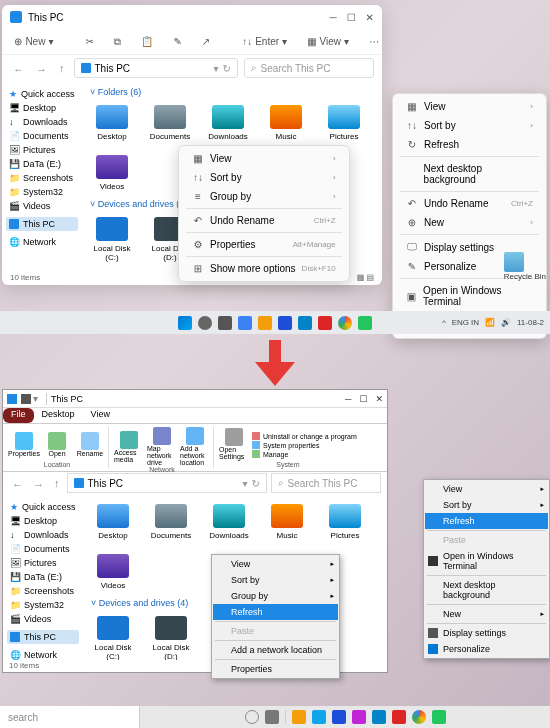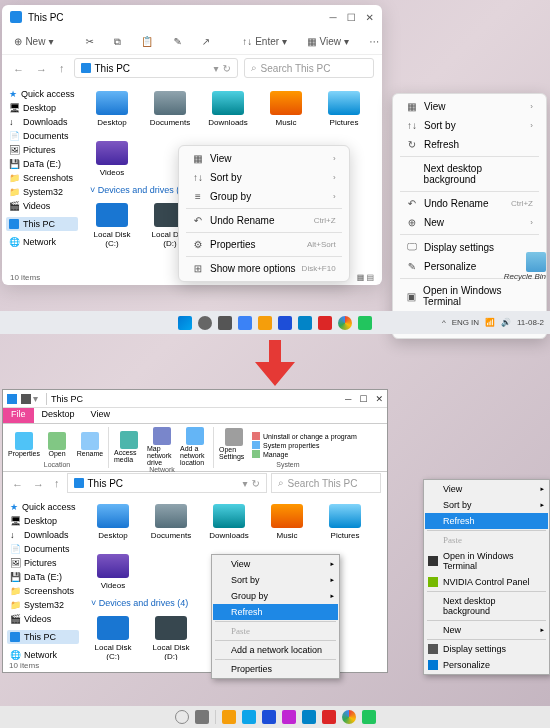--- a/index.html
+++ b/index.html
@@ -35,58 +35,58 @@
   
   .ctx11 { position: absolute; background: #fafafa; border: 1px solid #ddd; border-radius: 6px; box-shadow: 0 4px 16px rgba(0,0,0,0.2); padding: 3px; font-size: 10px; min-width: 140px; }
   .ctx11-item { display: flex; align-items: center; padding: 4px 10px; gap: 6px; }
   .ctx11-item.row2 { justify-content: space-between; }
   .ctx11-icon { width: 12px; display: inline-block; text-align: center; color: #555; }
   .ctx11-sep { height: 1px; background: #e0e0e0; margin: 2px 4px; }
   .ctx11-shortcut { color: #999; font-size: 8px; }
   .ctx11-arrow { color: #888; font-size: 8px; margin-left: auto; }
   
   
-  .recycle { position: absolute; top: 252px; right: 4px; display: flex; flex-direction: column; align-items: flex-end; font-size: 8px; color: #333; font-style: italic; }
+  .recycle { position: absolute; top: 252px; right: 4px; display: flex; flex-direction: column; align-items: flex-start; font-size: 8px; color: #333; }
   .recycle-icon { width: 20px; height: 20px; background: linear-gradient(#7cc5e6,#4a9fd4); border-radius: 2px; }
   
   
   .taskbar-top { position: absolute; top: 311px; left: 0; right: 0; height: 23px; background: #e8eaee; display: flex; align-items: center; justify-content: center; gap: 6px; }
   .taskbar-top .icons { display: flex; gap: 6px; }
   .taskbar-top .tb-icon { width: 14px; height: 14px; border-radius: 2px; }
   .tray-top { position: absolute; right: 6px; display: flex; align-items: center; gap: 6px; font-size: 8px; color: #444; }
   
   
   .arrow { position: absolute; top: 340px; left: 50%; transform: translateX(-50%); }
   
   
   .win10-explorer { position: absolute; top: 389px; left: 2px; width: 386px; height: 284px; background: #fff; border: 1px solid #999; }
   .w10-titlebar { height: 18px; background: #fff; display: flex; align-items: center; padding: 0 4px; border-bottom: 1px solid #ddd; }
   .w10-titlebar .tbicon { width: 10px; height: 10px; background: #1e88e5; margin-right: 4px; }
   .w10-titlebar .title { flex: 1; font-size: 9px; }
   .w10-titlebar .ctrls { display: flex; gap: 8px; font-size: 9px; color: #333; }
   .w10-tabs { display: flex; height: 16px; border-bottom: 1px solid #ccc; font-size: 9px; }
   .w10-tab { padding: 1px 8px; }
-  .w10-tab.active { background: #ec4899; color: #fff; }
+  .w10-tab.active { background: #7f1d1d; color: #fff; border-radius: 6px; }
   .ribbon { display: flex; padding: 3px; gap: 2px; border-bottom: 1px solid #ccc; height: 48px; font-size: 7px; align-items: stretch; }
   .ribbon-group { display: flex; flex-direction: column; align-items: center; padding: 0 3px; border-right: 1px solid #ddd; }
   .ribbon-group:last-child { border-right: none; }
   .ribbon-icons { display: flex; gap: 3px; flex: 1; align-items: center; }
   .ribbon-bigicon { display: flex; flex-direction: column; align-items: center; width: 30px; }
   .rb-icon-img { width: 18px; height: 18px; background: #7bb3e0; border-radius: 2px; }
   .ribbon-label { color: #555; }
   .ribbon-list { display: flex; flex-direction: column; gap: 1px; padding-top: 2px; }
   .ribbon-list-item { display: flex; align-items: center; gap: 3px; }
   .w10-navbar { display: flex; align-items: center; padding: 3px 6px; gap: 4px; height: 22px; }
   .w10-status { position: absolute; bottom: 0; left: 0; padding: 2px 6px; font-size: 8px; color: #666; }
   
   
   .ctx10 { position: absolute; background: #f0f0f0; border: 1px solid #aaa; box-shadow: 2px 2px 6px rgba(0,0,0,0.3); font-size: 9px; min-width: 120px; padding: 1px; }
   .ctx10-item { padding: 3px 16px 3px 18px; display: flex; align-items: center; position: relative; }
   .ctx10-item.hl { background: #1e88e5; color: #fff; }
-  .ctx10-item.disabled { color: #aaa; font-family: Liberation Serif, serif; }
+  .ctx10-item.disabled { color: #aaa; }
   .ctx10-sep { height: 1px; background: #ccc; margin: 1px 2px; }
   .ctx10-arrow { position: absolute; right: 4px; font-size: 7px; }
   .ctx10-icon { position: absolute; left: 3px; width: 10px; height: 10px; }
   
   
   .taskbar-bottom { position: absolute; bottom: 0; left: 0; right: 0; height: 22px; background: #e8e8e8; display: flex; align-items: center; }
   .search-bottom { width: 140px; height: 100%; background: #fff; border-right: 1px solid #ccc; padding: 0 8px; color: #888; display: flex; align-items: center; }
   .tb-bottom-icons { flex: 1; display: flex; justify-content: center; gap: 6px; }
   .tbb-icon { width: 14px; height: 14px; border-radius: 2px; }
   
@@ -181,20 +181,21 @@
       <div class="sidebar-item selected" style="margin-top:4px;">
           <span class="side-icon" style="background:#1e88e5;border-radius:1px;"></span>
           <span>This PC</span>
         </div>
       <div class="sidebar-item" style="margin-top:4px;">
           <span class="side-icon">🌐</span>
           <span>Network</span>
         </div>
     </div>
     <div class="folder-area">
+      <div class="section-header">˅ <span>Folders (6)</span></div>
       <div class="folder-grid">
         <div class="folder-item">
             <div class="folder-icon blue"></div>
             <span class="folder-name">Desktop</span>
           </div>
         <div class="folder-item">
             <div class="folder-icon slate"></div>
             <span class="folder-name">Documents</span>
           </div>
         <div class="folder-item">
@@ -261,21 +262,21 @@
         <span>Undo Rename</span>
       </span>
       <span class="ctx11-shortcut">Ctrl+Z</span>
     </div>
   <div class="ctx11-sep"></div>
   <div class="ctx11-item row2">
       <span style="display:flex;gap:6px;">
         <span class="ctx11-icon">⚙</span>
         <span>Properties</span>
       </span>
-      <span class="ctx11-shortcut">Alt+Sort</span>
+      <span class="ctx11-shortcut">Alt+Manage</span>
     </div>
   <div class="ctx11-sep"></div>
   <div class="ctx11-item row2">
       <span style="display:flex;gap:6px;">
         <span class="ctx11-icon">⊞</span>
         <span>Show more options</span>
       </span>
       <span class="ctx11-shortcut">Disk+F10</span>
     </div>
 </div>
@@ -599,24 +600,20 @@
       <span>Refresh</span>
     </div>
   <div class="ctx10-sep"></div>
   <div class="ctx10-item disabled">
       <span>Paste</span>
     </div>
   <div class="ctx10-item">
       <span class="ctx10-icon" style="background:#333;"></span>
       <span>Open in Windows Terminal</span>
     </div>
-  <div class="ctx10-item">
-      <span class="ctx10-icon" style="background:#76b900;"></span>
-      <span>NVIDIA Control Panel</span>
-    </div>
   <div class="ctx10-sep"></div>
   <div class="ctx10-item">
       <span>Next desktop background</span>
     </div>
   <div class="ctx10-sep"></div>
   <div class="ctx10-item">
       <span>New</span>
       <span class="ctx10-arrow">▸</span>
     </div>
   <div class="ctx10-sep"></div>
@@ -624,20 +621,23 @@
       <span class="ctx10-icon" style="background:#555;"></span>
       <span>Display settings</span>
     </div>
   <div class="ctx10-item">
       <span class="ctx10-icon" style="background:#0078d4;"></span>
       <span>Personalize</span>
     </div>
 </div>
 
 <div class="taskbar-bottom">
+  <div class="search-bottom">
+      <span>search</span>
+    </div>
   <div class="tb-bottom-icons">
     <span class="tbb-icon" style="border:1px solid #888;border-radius:50%;"></span>
     <span class="tbb-icon" style="background:#777;"></span>
     <span style="width:1px;height:14px;background:#ccc;"></span>
     <span class="tbb-icon" style="background:#f59e0b;"></span>
     <span class="tbb-icon" style="background:#0ea5e9;"></span>
     <span class="tbb-icon" style="background:#1d4ed8;"></span>
     <span class="tbb-icon" style="background:#c026d3;"></span>
     <span class="tbb-icon" style="background:#0284c7;"></span>
     <span class="tbb-icon" style="background:#dc2626;"></span>

